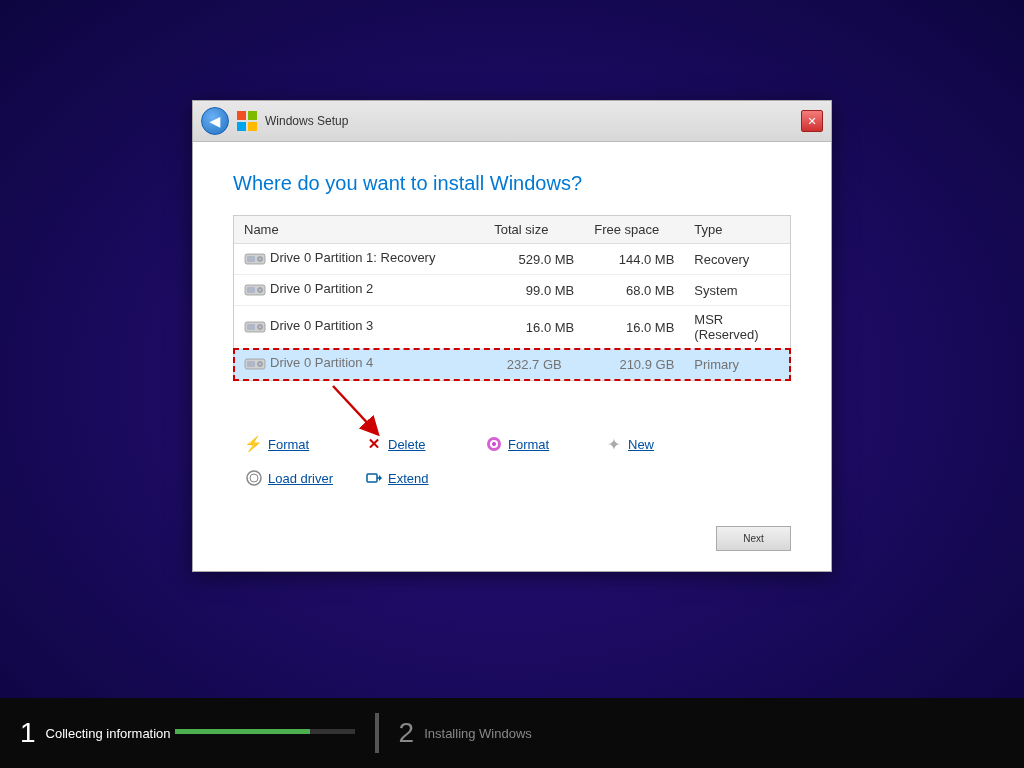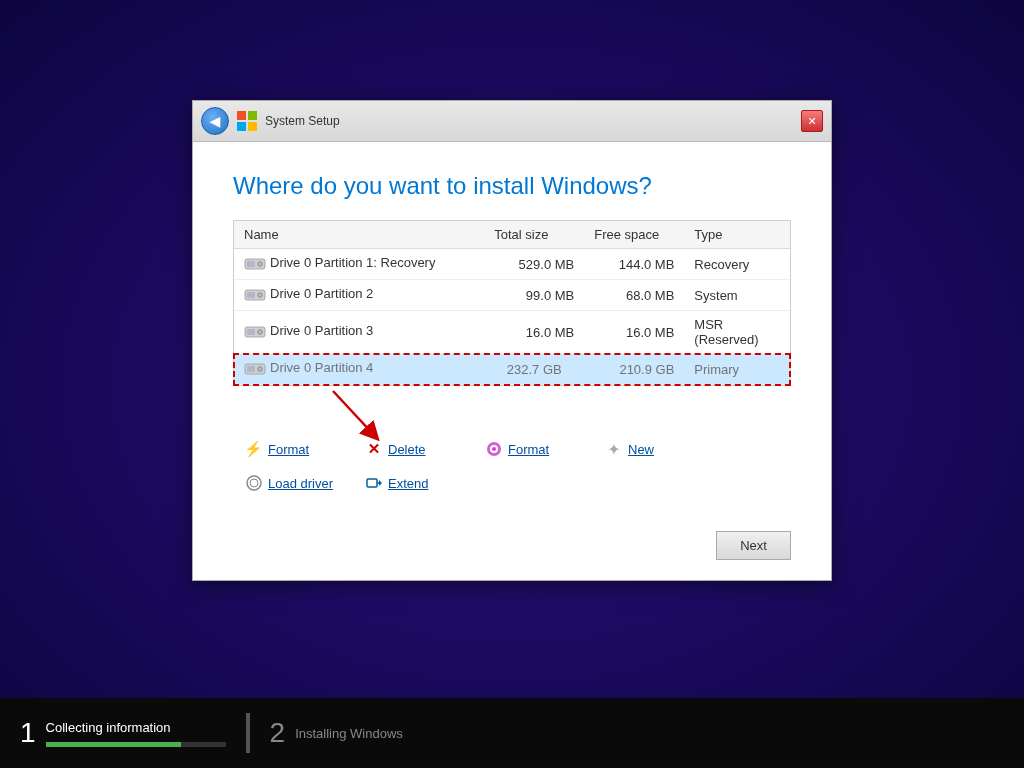--- a/index.html
+++ b/index.html
@@ -48,21 +48,21 @@
 
     .step-number {
       font-size: 28px;
       font-weight: 300;
       color: #ffffff;
       line-height: 1;
     }
 
     .step-info {
       display: flex;
-      flex-direction: column;
+      flex-direction: row;
       gap: 4px;
     }
 
     .step-label {
       font-size: 13px;
       color: #ffffff;
     }
 
     .progress-bar-container {
       height: 5px;
@@ -157,21 +157,21 @@
       align-items: center;
       justify-content: center;
     }
 
     .dialog-content {
       background: white;
       padding: 30px 40px 20px 40px;
     }
 
     .dialog-heading {
-      font-size: 24px;
+      font-size: 20px;
       color: #0078d4;
       font-weight: 300;
       margin-bottom: 20px;
     }
 
     
     .partition-table-wrapper {
       border: 1px solid #ccc;
       margin-bottom: 15px;
     }
@@ -254,21 +254,21 @@
       display: flex;
       justify-content: flex-end;
       background: white;
     }
 
     .next-btn {
       padding: 6px 20px;
       background: linear-gradient(to bottom, #f0f0f0, #d8d8d8);
       border: 1px solid #aaa;
       cursor: pointer;
-      font-size: 13px;
+      font-size: 10px;
       color: #333;
       min-width: 75px;
       text-align: center;
     }
 
     
     .table-area {
       position: relative;
       border-radius: 27px;
     }
@@ -285,21 +285,21 @@
         <button class="back-btn">
           <span>◀</span>
         </button>
 
         <svg class="title-icon" viewBox="0 0 20 20">
           <rect x="0" y="0" width="9" height="9" fill="#f25022"></rect>
           <rect x="11" y="0" width="9" height="9" fill="#7fba00"></rect>
           <rect x="0" y="11" width="9" height="9" fill="#00a4ef"></rect>
           <rect x="11" y="11" width="9" height="9" fill="#ffb900"></rect>
         </svg>
-        <span class="dialog-title-text">System Setup</span>
+        <span class="dialog-title-text">Windows Setup</span>
       </div>
       <button class="close-btn">
         <span>✕</span>
       </button>
     </div>
 
     <div class="dialog-content">
       <div class="dialog-heading">Where do you want to install Windows?</div>
 
       <div class="table-area">

